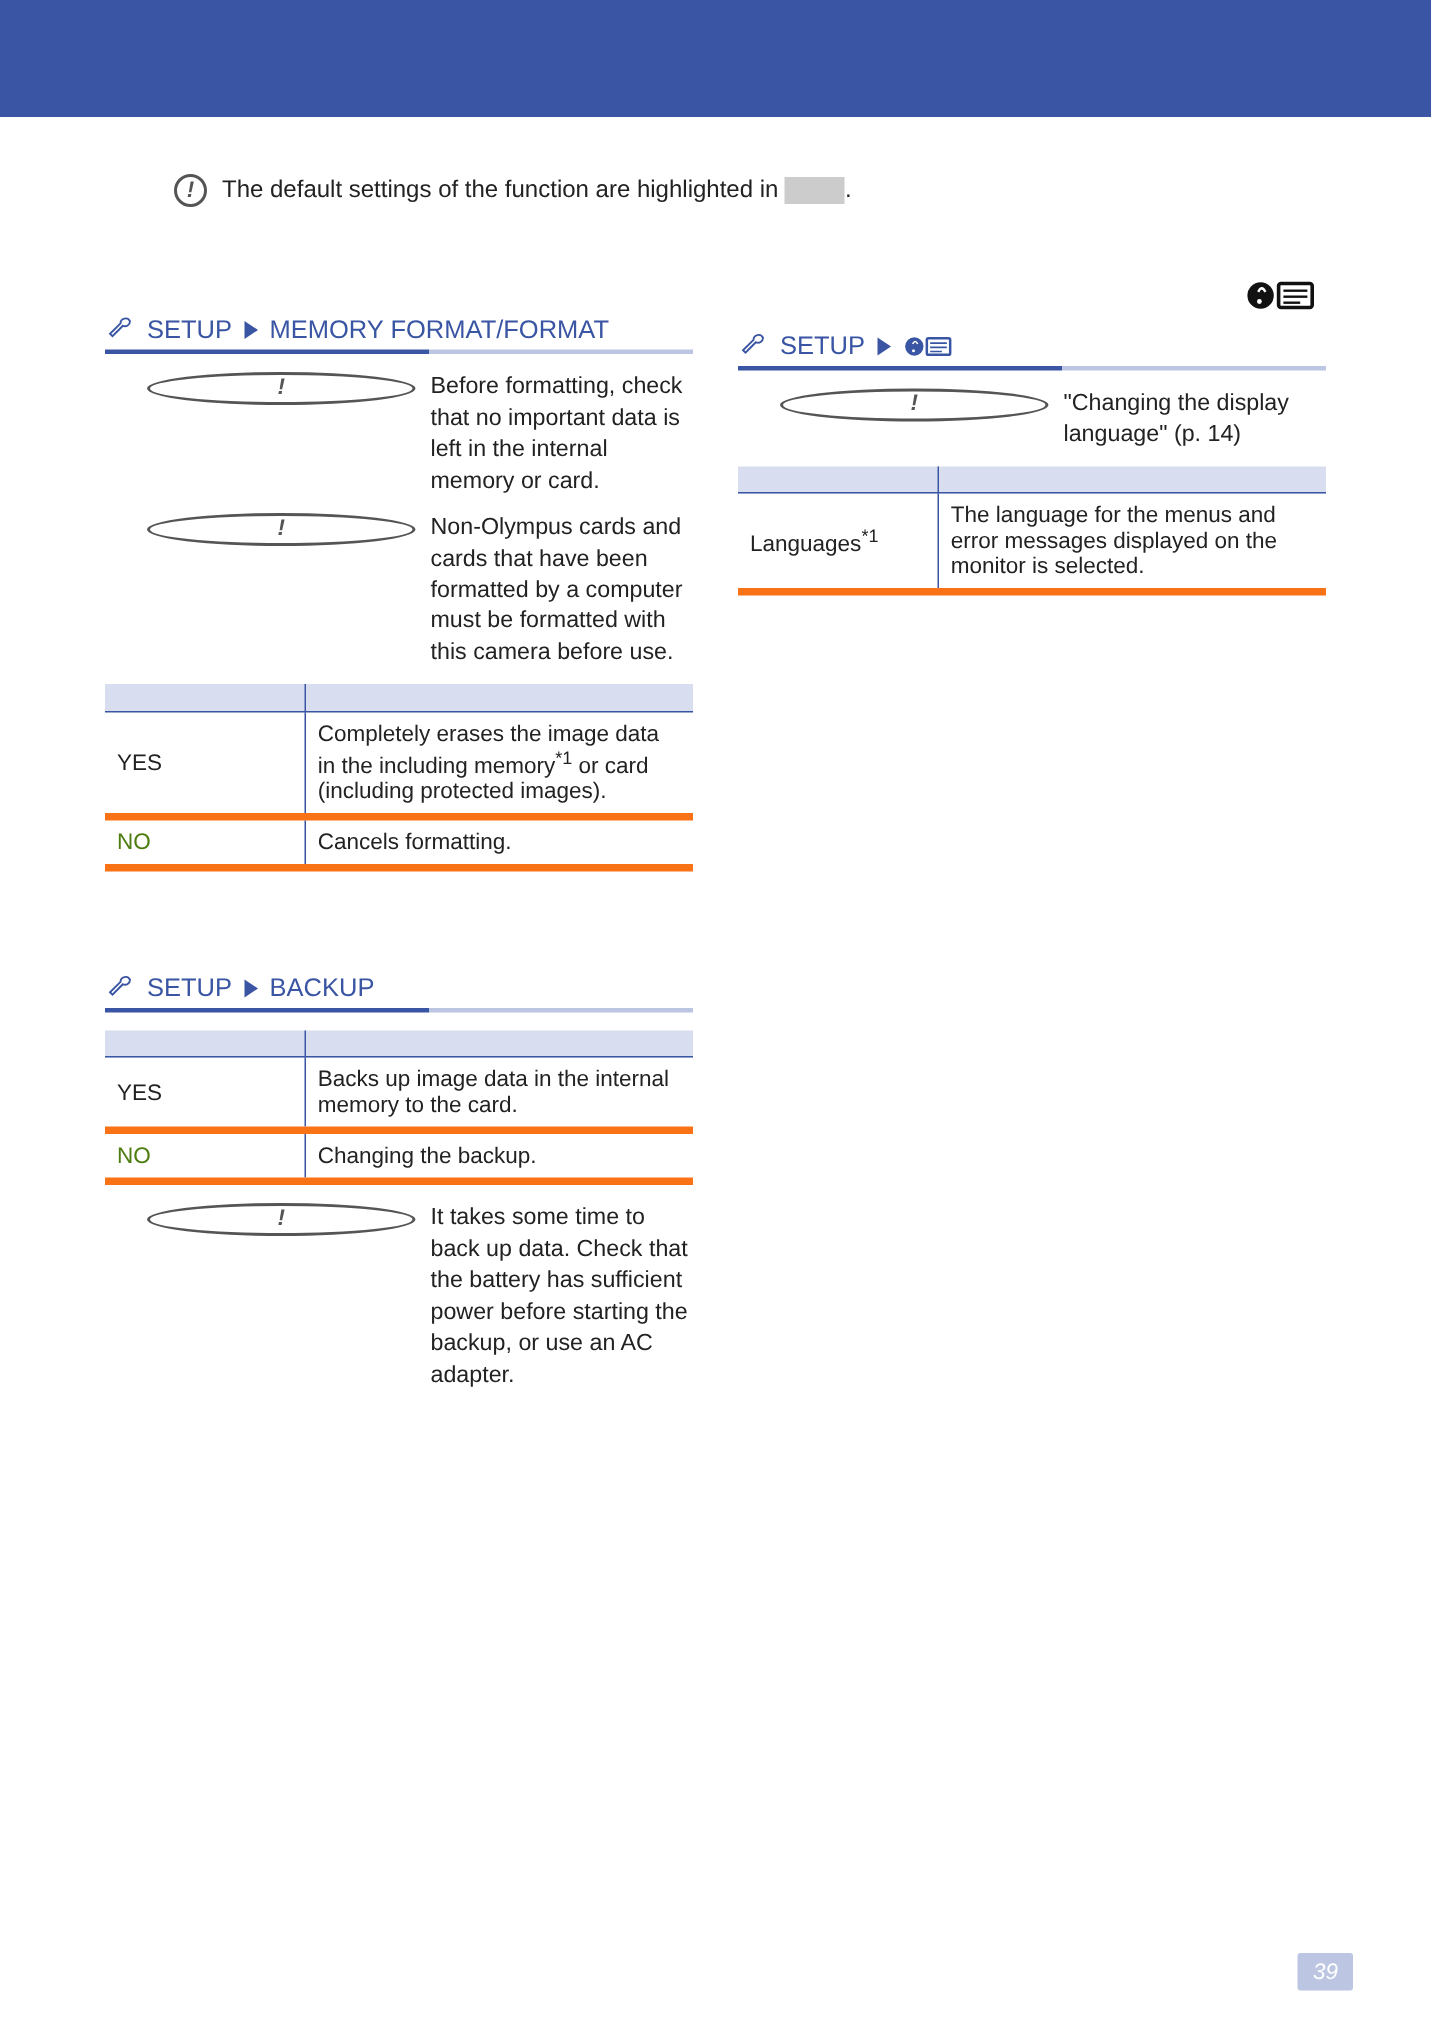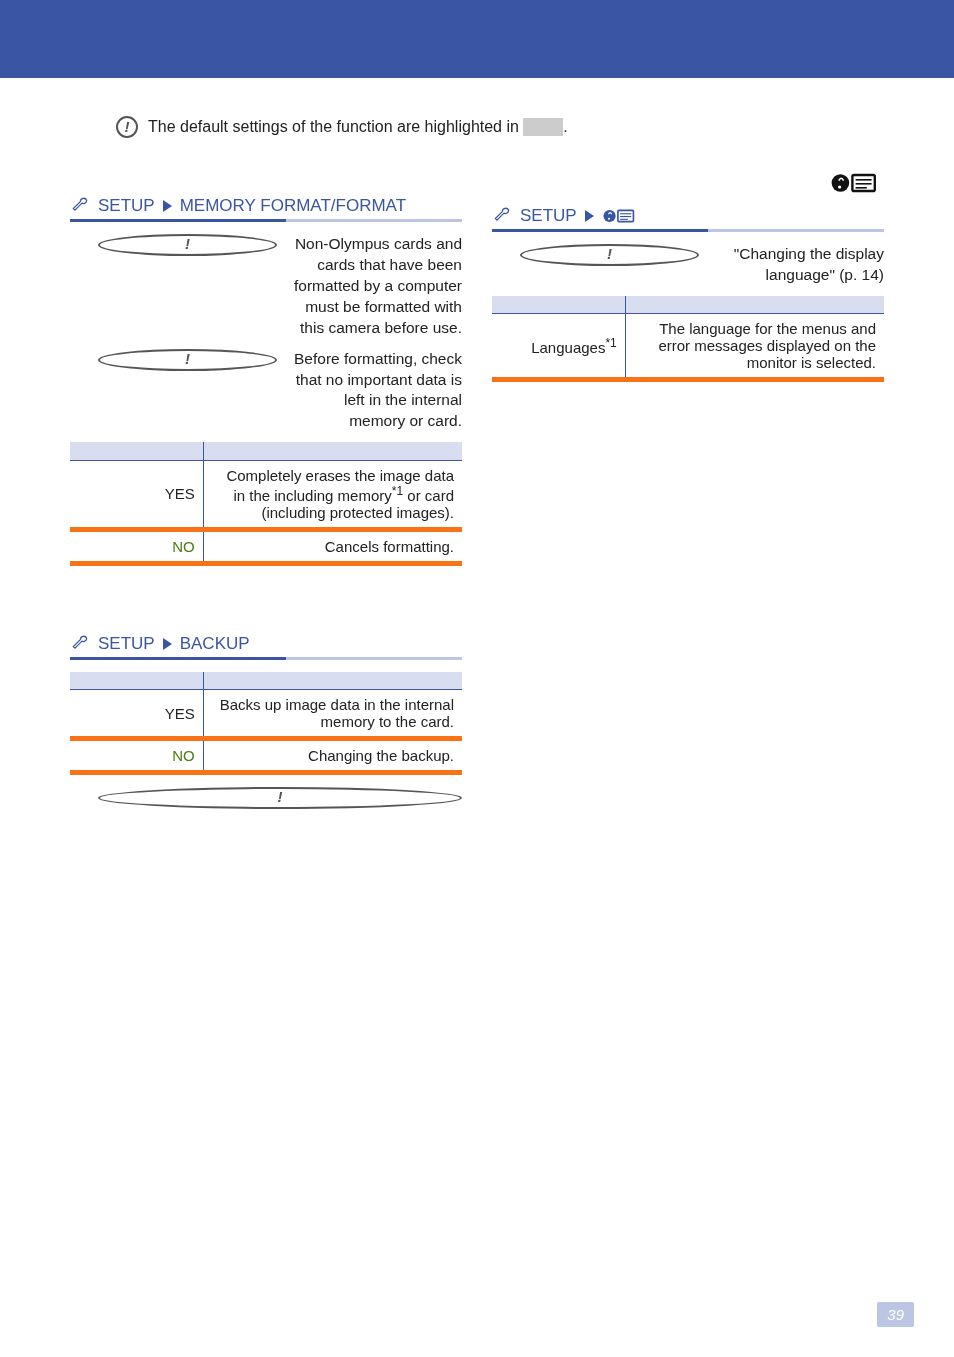--- a/index.html
+++ b/index.html
@@ -1,21 +1,21 @@
 <!DOCTYPE html>
 <html><head>
 <meta charset="utf-8">
 <style>
   * { box-sizing: border-box; margin: 0; padding: 0; }
   html, body { width: 954px; height: 1357px; background: #fff; font-family: Arial, Helvetica, sans-serif; }
   .header-band { width: 100%; height: 78px; background: #3955a3; }
   .content { padding: 38px 70px 0 70px; }
-  .top-note { display: flex; align-items: center; gap: 10px; margin-left: 46px; margin-bottom: 30px; font-size: 16px; color: #222; }
+  .top-note { display: flex; align-items: center; gap: 10px; margin-left: 46px; margin-bottom: 44px; font-size: 16px; color: #222; }
   .highlight-chip { display: inline-block; width: 40px; height: 18px; background: #ccc; vertical-align: middle; }
-  .columns { display: flex; gap: 30px; text-align: right; }
+  .columns { display: flex; gap: 30px; }
   .col { flex: 1; min-width: 0; }
 
   .icon-circle { display:inline-block; width:22px; height:22px; border:2px solid #555; border-radius:50%; position:relative; vertical-align:middle; flex:none; }
   .icon-circle::after { content:"!"; position:absolute; left:50%; top:50%; transform:translate(-50%,-52%); font-weight:bold; font-size:15px; color:#555; font-style:italic; }
 
   .section-head { display:flex; align-items:center; gap:8px; font-size:17px; color:#3955a3; border-bottom:3px solid; border-image: linear-gradient(to right, #3955a3 0%, #3955a3 55%, #bcc6e2 55%, #bcc6e2 100%) 1; padding-bottom:3px; margin-bottom:12px; }
   .tool-icon { width:20px; height:20px; flex:none; }
   .triangle { display:inline-block; width:0; height:0; border-top:6px solid transparent; border-bottom:6px solid transparent; border-left:9px solid #3955a3; vertical-align:middle; }
 
   .note-line { display:flex; gap:10px; margin: 0 0 10px 28px; font-size:15.5px; color:#222; line-height:1.35; }
@@ -29,21 +29,21 @@
   .no-row td:first-child { color:#4d7c0f; }
 
   .footnote { font-size:13px; color:#222; margin:6px 0 0 0; line-height:1.4; }
   .footnote .sup { font-size:11px; vertical-align:super; }
 
   .sec-gap-lg { margin-top: 68px; }
 
   .lang-icon-box { margin-left:auto; padding-right:6px; }
   .lang-glyph { width:48px; height:30px; }
 
-  .page-num { position:absolute; right:40px; bottom:30px; background:#bcc6e2; color:#fff; font-size:15px; font-style:italic; padding:4px 10px; border-radius:2px; }
+  .page-num { position:absolute; right:52px; bottom:30px; background:#bcc6e2; color:#fff; font-size:15px; font-style:italic; padding:4px 10px; border-radius:2px; }
   body { position:relative; }
 </style>
 </head>
 <body>
 
 <div class="header-band"></div>
 
 <div class="content">
 
   <div class="top-note">
@@ -62,25 +62,25 @@
         <svg class="tool-icon" viewBox="0 0 24 24">
             <path fill="none" stroke="#3955a3" stroke-width="1.5" d="M20 5a4 4 0 0 1-5.7 3.6L6 17l-2-2 8.4-8.3A4 4 0 0 1 20 5z"></path>
           </svg>
         <span>SETUP</span>
         <span class="triangle"></span>
         <span>MEMORY FORMAT/FORMAT</span>
       </div>
 
       <div class="note-line">
         <span class="icon-circle"></span>
-        <span>Non-Olympus cards and cards that have been formatted by a computer must be formatted with this camera before use.</span>
+        <span>Before formatting, check that no important data is left in the internal memory or card.</span>
       </div>
       <div class="note-line">
         <span class="icon-circle"></span>
-        <span>Before formatting, check that no important data is left in the internal memory or card.</span>
+        <span>Non-Olympus cards and cards that have been formatted by a computer must be formatted with this camera before use.</span>
       </div>
 
       <table class="opts">
         <thead>
             <tr>
               <td></td>
               <td></td>
             </tr>
           </thead>
         <tbody>
@@ -122,20 +122,21 @@
           </tr>
           <tr class="no-row">
             <td>NO</td>
             <td>Changing the backup.</td>
           </tr>
         </tbody>
       </table>
 
       <div class="note-line" style="margin-top:12px">
         <span class="icon-circle"></span>
+        <span>It takes some time to back up data. Check that the battery has sufficient power before starting the backup, or use an AC adapter.</span>
       </div>
 
     </div>
 
     <div class="col">
 
       <div class="lang-icon-box" style="text-align:right; margin-bottom:4px;">
         <svg class="lang-glyph" viewBox="0 0 60 36">
           <circle cx="13" cy="18" r="11" fill="#111"></circle>
           <path d="M11 15 q3 -6 6 0" stroke="#fff" stroke-width="2" fill="none"></path>

